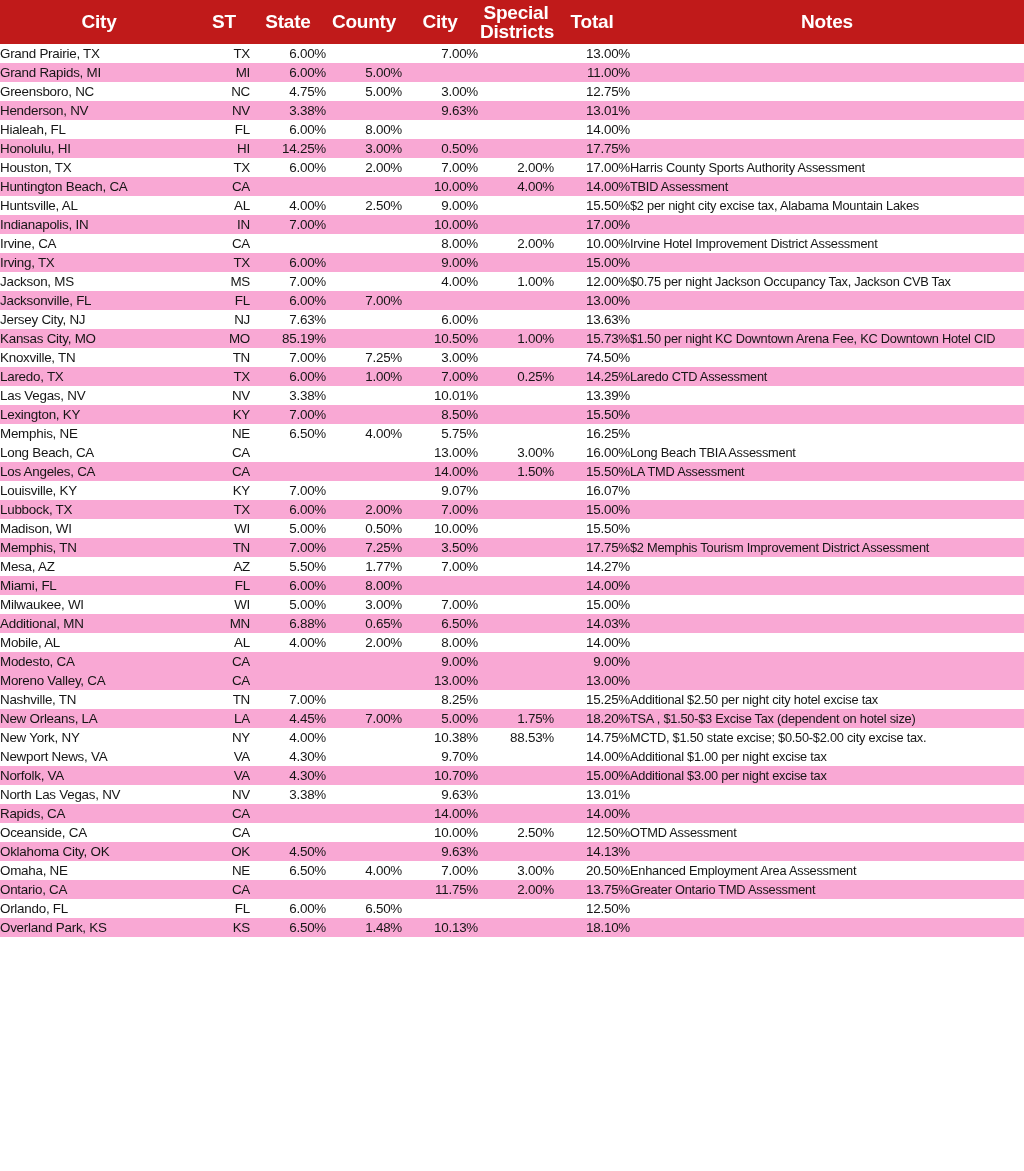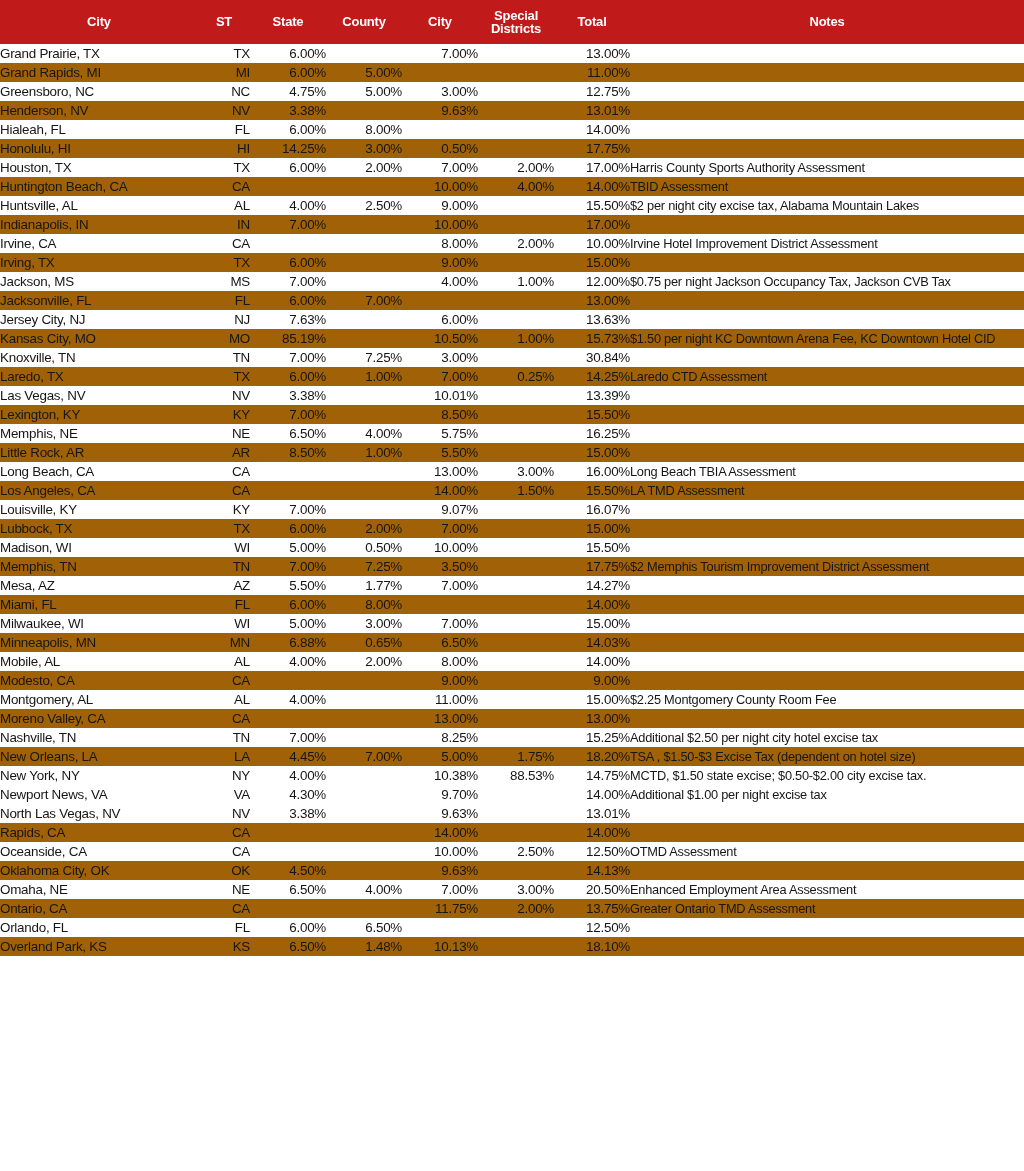--- a/index.html
+++ b/index.html
@@ -17,33 +17,33 @@
     width: 1024px;
     border-collapse: collapse;
     table-layout: fixed;
   }
   #tax-table thead tr {
     background: #C01A1A;
     height: 44px;
   }
   #tax-table thead th {
     color: #ffffff;
-    font-size: 13px;
+    font-size: 19px;
     font-weight: bold;
     text-align: center;
     padding: 0 2px;
     line-height: 1.02;
     vertical-align: middle;
     letter-spacing: -0.2px;
   }
   #tax-table tbody tr {
     height: 19px;
   }
   #tax-table tbody tr.odd  { background: #ffffff; }
-  #tax-table tbody tr.even { background: #a16207; }
+  #tax-table tbody tr.even { background: #f9a8d4; }
   #tax-table tbody td {
     font-size: 13.4px;
     color: #161616;
     padding: 0;
     vertical-align: middle;
     white-space: nowrap;
     overflow: hidden;
     letter-spacing: -0.25px;
   }
   td.c-city {
@@ -268,21 +268,21 @@
         <td class="c-total">15.73%</td>
         <td class="c-notes">$1.50 per night KC Downtown Arena Fee, KC Downtown Hotel CID</td>
       </tr>
       <tr class="odd">
         <td class="c-city">Knoxville, TN</td>
         <td class="c-st">TN</td>
         <td class="c-num">7.00%</td>
         <td class="c-num">7.25%</td>
         <td class="c-num">3.00%</td>
         <td class="c-num"></td>
-        <td class="c-total">30.84%</td>
+        <td class="c-total">74.50%</td>
         <td class="c-notes"></td>
       </tr>
       <tr class="even">
         <td class="c-city">Laredo, TX</td>
         <td class="c-st">TX</td>
         <td class="c-num">6.00%</td>
         <td class="c-num">1.00%</td>
         <td class="c-num">7.00%</td>
         <td class="c-num">0.25%</td>
         <td class="c-total">14.25%</td>
@@ -309,30 +309,20 @@
         <td class="c-notes"></td>
       </tr>
       <tr class="odd">
         <td class="c-city">Memphis, NE</td>
         <td class="c-st">NE</td>
         <td class="c-num">6.50%</td>
         <td class="c-num">4.00%</td>
         <td class="c-num">5.75%</td>
         <td class="c-num"></td>
         <td class="c-total">16.25%</td>
-        <td class="c-notes"></td>
-      </tr>
-      <tr class="even">
-        <td class="c-city">Little Rock, AR</td>
-        <td class="c-st">AR</td>
-        <td class="c-num">8.50%</td>
-        <td class="c-num">1.00%</td>
-        <td class="c-num">5.50%</td>
-        <td class="c-num"></td>
-        <td class="c-total">15.00%</td>
         <td class="c-notes"></td>
       </tr>
       <tr class="odd">
         <td class="c-city">Long Beach, CA</td>
         <td class="c-st">CA</td>
         <td class="c-num"></td>
         <td class="c-num"></td>
         <td class="c-num">13.00%</td>
         <td class="c-num">3.00%</td>
         <td class="c-total">16.00%</td>
@@ -412,21 +402,21 @@
         <td class="c-city">Milwaukee, WI</td>
         <td class="c-st">WI</td>
         <td class="c-num">5.00%</td>
         <td class="c-num">3.00%</td>
         <td class="c-num">7.00%</td>
         <td class="c-num"></td>
         <td class="c-total">15.00%</td>
         <td class="c-notes"></td>
       </tr>
       <tr class="even">
-        <td class="c-city">Minneapolis, MN</td>
+        <td class="c-city">Additional, MN</td>
         <td class="c-st">MN</td>
         <td class="c-num">6.88%</td>
         <td class="c-num">0.65%</td>
         <td class="c-num">6.50%</td>
         <td class="c-num"></td>
         <td class="c-total">14.03%</td>
         <td class="c-notes"></td>
       </tr>
       <tr class="odd">
         <td class="c-city">Mobile, AL</td>
@@ -441,30 +431,20 @@
       <tr class="even">
         <td class="c-city">Modesto, CA</td>
         <td class="c-st">CA</td>
         <td class="c-num"></td>
         <td class="c-num"></td>
         <td class="c-num">9.00%</td>
         <td class="c-num"></td>
         <td class="c-total">9.00%</td>
         <td class="c-notes"></td>
       </tr>
-      <tr class="odd">
-        <td class="c-city">Montgomery, AL</td>
-        <td class="c-st">AL</td>
-        <td class="c-num">4.00%</td>
-        <td class="c-num"></td>
-        <td class="c-num">11.00%</td>
-        <td class="c-num"></td>
-        <td class="c-total">15.00%</td>
-        <td class="c-notes">$2.25 Montgomery County Room Fee</td>
-      </tr>
       <tr class="even">
         <td class="c-city">Moreno Valley, CA</td>
         <td class="c-st">CA</td>
         <td class="c-num"></td>
         <td class="c-num"></td>
         <td class="c-num">13.00%</td>
         <td class="c-num"></td>
         <td class="c-total">13.00%</td>
         <td class="c-notes"></td>
       </tr>
@@ -500,20 +480,30 @@
       </tr>
       <tr class="odd">
         <td class="c-city">Newport News, VA</td>
         <td class="c-st">VA</td>
         <td class="c-num">4.30%</td>
         <td class="c-num"></td>
         <td class="c-num">9.70%</td>
         <td class="c-num"></td>
         <td class="c-total">14.00%</td>
         <td class="c-notes">Additional $1.00 per night excise tax</td>
+      </tr>
+      <tr class="even">
+        <td class="c-city">Norfolk, VA</td>
+        <td class="c-st">VA</td>
+        <td class="c-num">4.30%</td>
+        <td class="c-num"></td>
+        <td class="c-num">10.70%</td>
+        <td class="c-num"></td>
+        <td class="c-total">15.00%</td>
+        <td class="c-notes">Additional $3.00 per night excise tax</td>
       </tr>
       <tr class="odd">
         <td class="c-city">North Las Vegas, NV</td>
         <td class="c-st">NV</td>
         <td class="c-num">3.38%</td>
         <td class="c-num"></td>
         <td class="c-num">9.63%</td>
         <td class="c-num"></td>
         <td class="c-total">13.01%</td>
         <td class="c-notes"></td>

